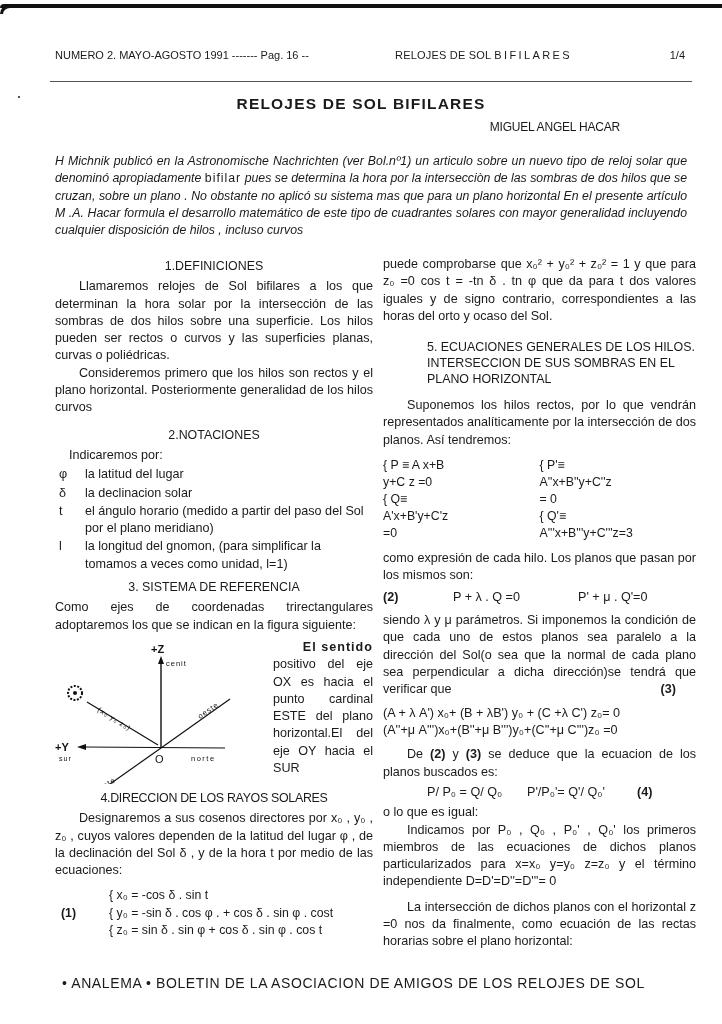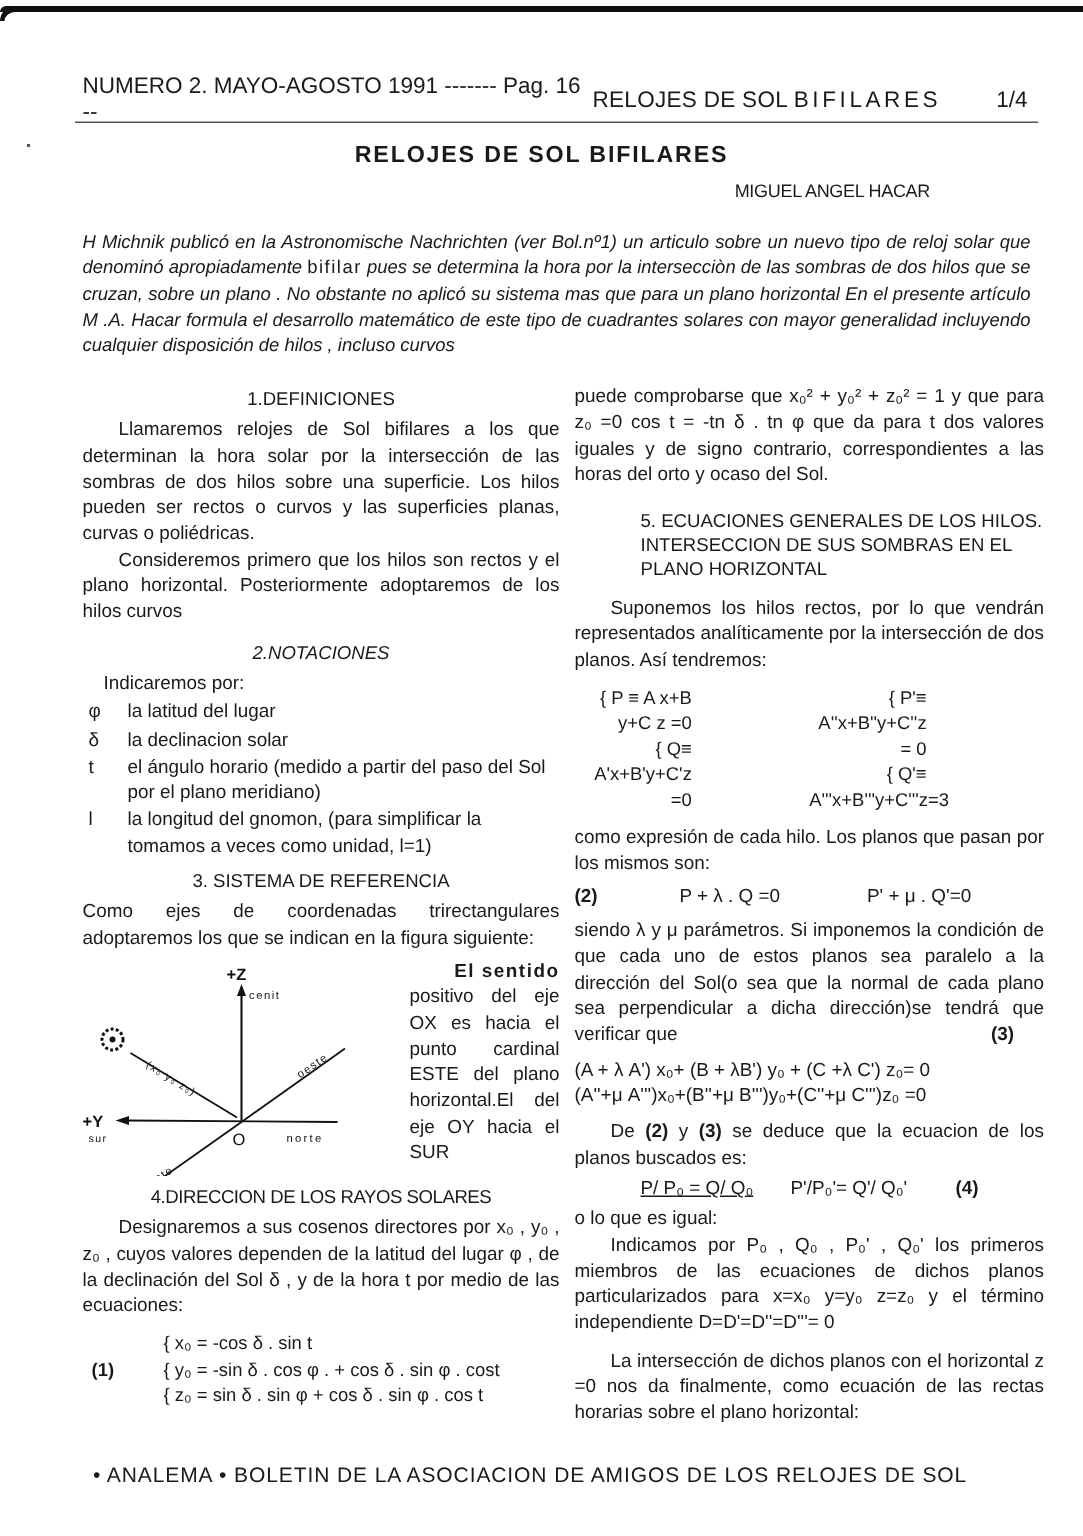--- a/index.html
+++ b/index.html
@@ -1,20 +1,20 @@
 <!DOCTYPE html>
 <html><head>
 <meta charset="utf-8">
 <style>
   * { box-sizing: border-box; margin: 0; padding: 0; }
   html, body { width: 722px; height: 1024px; background: #ffffff; overflow: hidden; }
   body { position: relative; font-family: "Liberation Sans", sans-serif; color: #1a1a1a; }
   .scan-edge { position: absolute; left: 0; top: 4px; width: 722px; height: 4px; background: #111; border-radius: 6px 0 0 0; }
   .scan-edge-curve { position: absolute; left: 0; top: 4px; width: 14px; height: 10px; border-top: 4px solid #111; border-left: 3px solid #111; border-radius: 14px 0 0 0; }
-  .header { position: absolute; top: 49px; left: 55px; width: 630px; font-size: 15px; display: flex; align-items: center; }
+  .header { position: absolute; top: 49px; left: 55px; width: 630px; font-size: 11px; display: flex; align-items: center; }
   .header .h-left { width: 340px; }
   .header .h-mid { width: 240px; letter-spacing: 0.2px; }
   .header .h-mid .spaced { letter-spacing: 2.4px; }
   .header .h-right { flex: 1; text-align: right; }
   .header-rule { position: absolute; top: 81px; left: 50px; width: 642px; height: 1px; background: #555; }
   .title { position: absolute; top: 95px; left: 0; width: 722px; text-align: center; font-size: 15.5px; font-weight: bold; letter-spacing: 1.2px; }
   .author { position: absolute; top: 120px; left: 0; width: 620px; text-align: right; font-size: 12px; letter-spacing: -0.2px; }
   .abstract { position: absolute; top: 153px; left: 55px; width: 632px; font-size: 12.3px; font-style: italic; line-height: 17.3px; text-align: justify; }
   .abstract .up { font-style: normal; letter-spacing: 1px; }
   .col { position: absolute; font-size: 12.6px; line-height: 17.3px; }
@@ -28,21 +28,21 @@
   .note .sym { width: 30px; padding-left: 4px; }
   .note .txt { flex: 1; }
   .fig-row { display: flex; margin-top: 5px; }
   .fig { width: 218px; height: 145px; position: relative; }
   .fig-text { flex: 1; text-align: justify; font-size: 12.6px; line-height: 17.3px; }
   .fig-text .first { text-align: right; letter-spacing: 1px; font-weight: bold; }
   .eq-block { margin-top: 8px; font-size: 12.3px; line-height: 17.5px; display: flex; }
   .eq-num { width: 54px; display: flex; align-items: center; font-weight: bold; padding-left: 6px; }
   .eq-lines { flex: 1; }
   .eq-pair { display: flex; font-size: 12.3px; line-height: 17px; margin: 8px 0; }
-  .eq-pair div { width: 50%; text-align: right; }
+  .eq-pair div { width: 50%; }
   .row-eq { display: flex; margin: 4px 0 6px; }
   .row-eq .n { width: 70px; font-weight: bold; }
   .row-eq .a { width: 125px; }
   .right { text-align: right; }
   .footer { position: absolute; top: 975px; left: 62px; width: 640px; font-size: 14px; letter-spacing: 0.6px; }
   .dot-mark { position: absolute; width: 2px; height: 2px; background: #555; }
 </style>
 </head>
 <body>
 
@@ -58,23 +58,23 @@
 <div class="dot-mark" style="left:18px;top:96px;"></div>
 
 <div class="title">RELOJES DE SOL BIFILARES</div>
 <div class="author">MIGUEL ANGEL HACAR</div>
 
 <div class="abstract"><span>H Michnik publicó en la Astronomische Nachrichten (ver Bol.nº1) un articulo sobre un nuevo tipo de reloj solar que denominó apropiadamente </span><span class="up">bifilar</span><span> pues se determina la hora por la intersecciòn de las sombras de dos hilos que se cruzan, sobre un plano . No obstante no aplicó su sistema mas que para un plano horizontal  En el presente artículo  M .A. Hacar formula el desarrollo matemático de este tipo de cuadrantes solares con mayor generalidad incluyendo cualquier disposición de hilos , incluso curvos</span></div>
 
 <div class="col col-left">
   <div class="sec">1.DEFINICIONES</div>
   <p class="j ind">Llamaremos relojes de Sol bifilares a los que determinan la hora solar por la intersección de las sombras de dos hilos sobre una superficie. Los hilos pueden ser rectos o curvos y las superficies planas, curvas o poliédricas.</p>
-  <p class="j ind">Consideremos primero que los hilos son rectos y el plano horizontal. Posteriormente adoptaremos de los hilos curvos</p>
+  <p class="j ind">Consideremos primero que los hilos son rectos y el plano horizontal. Posteriormente generalidad de los hilos curvos</p>
 
-  <div class="sec" style="margin-top:10px;font-style:italic;">2.NOTACIONES</div>
+  <div class="sec" style="margin-top:10px;">2.NOTACIONES</div>
   <p style="padding-left:14px;">Indicaremos por:</p>
   <div class="notes">
     <div class="note">
         <span class="sym">φ</span>
         <span class="txt">la latitud del lugar</span>
       </div>
     <div class="note">
         <span class="sym">δ</span>
         <span class="txt">la declinacion solar</span>
       </div>
@@ -162,21 +162,21 @@
     <span>P' + μ . Q'=0</span>
   </div>
   <p class="j">siendo λ y  μ parámetros.  Si imponemos la condición de que cada uno de estos planos sea paralelo a la dirección del Sol(o sea que la normal de cada plano sea perpendicular a dicha dirección)se tendrá que verificar que</p>
   <div class="right" style="margin-top:-17px;padding-right:20px;font-weight:bold;">(3)</div>
   <div style="margin:6px 0 7px;">
     <div>(A + λ A') x₀+ (B + λB') y₀ + (C +λ C') z₀= 0</div>
     <div>(A''+μ A''')x₀+(B''+μ B''')y₀+(C''+μ C''')z₀ =0</div>
   </div>
   <p class="j ind"><span>De </span><b>(2)</b><span> y </span><b>(3)</b><span> se deduce que la ecuacion de los planos buscados es:</span></p>
   <div style="display:flex;margin:3px 0;padding-left:44px;">
-    <span style="width:100px;text-decoration:underline;">P/ P₀ = Q/ Q₀</span>
+    <span style="width:100px;">P/ P₀ = Q/ Q₀</span>
     <span style="width:110px;">P'/P₀'= Q'/ Q₀'</span>
     <b>(4)</b>
   </div>
   <p>o lo que es igual:</p>
   <p class="j ind">Indicamos por P₀ , Q₀ , P₀' , Q₀' los primeros miembros de las ecuaciones de dichos planos particularizados para   x=x₀   y=y₀   z=z₀   y el término independiente  D=D'=D''=D'''= 0</p>
   <p class="j ind" style="margin-top:8px;">La intersección de dichos planos con el horizontal  z =0  nos da finalmente, como ecuación de las rectas horarias sobre el plano horizontal:</p>
 </div>
 
 <div class="footer">• ANALEMA •  BOLETIN DE LA ASOCIACION DE AMIGOS DE LOS RELOJES DE SOL</div>
 

